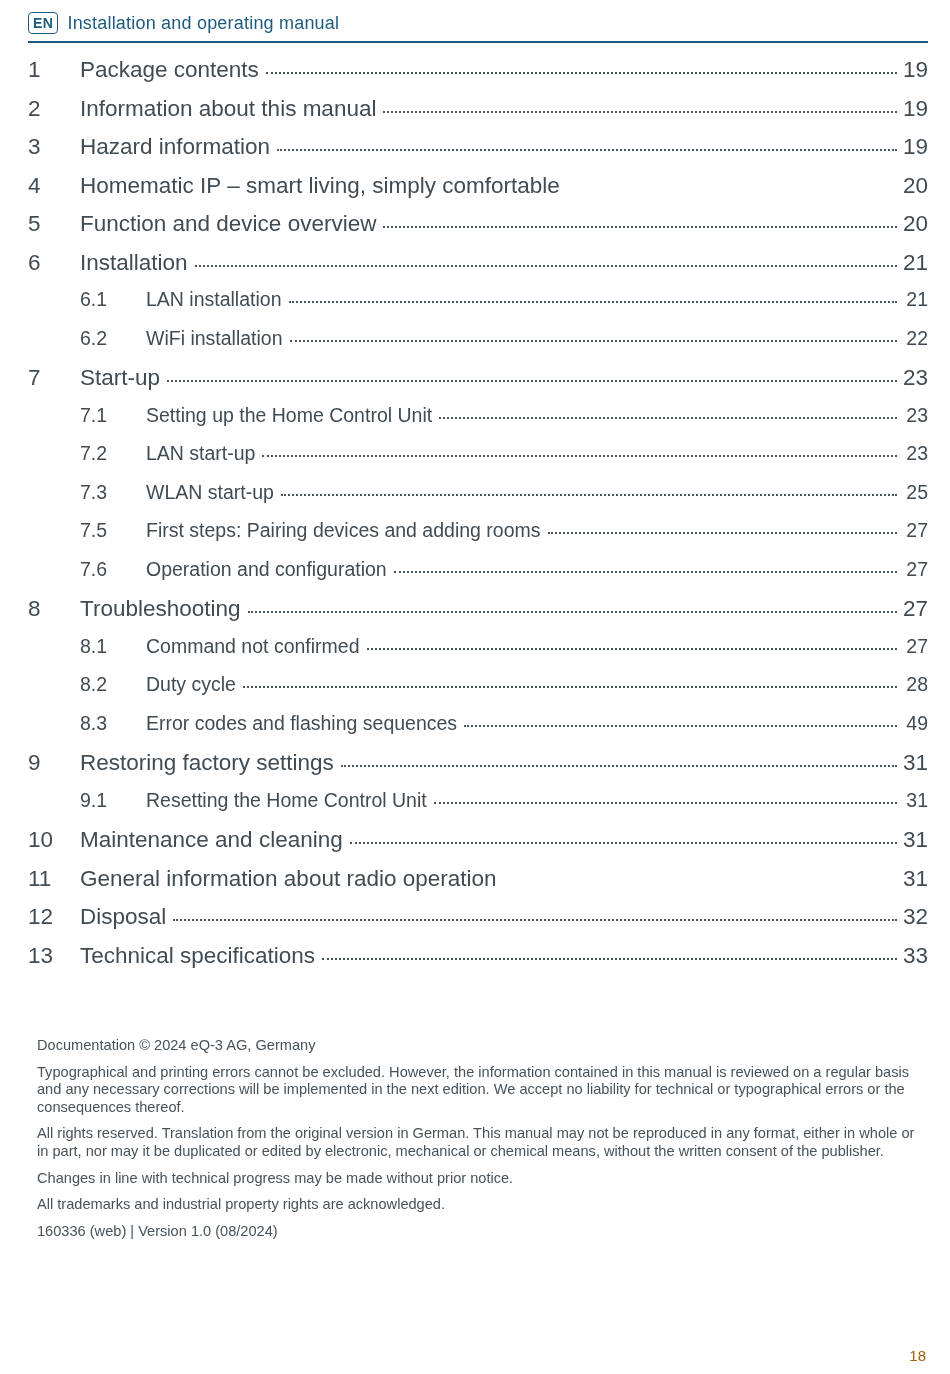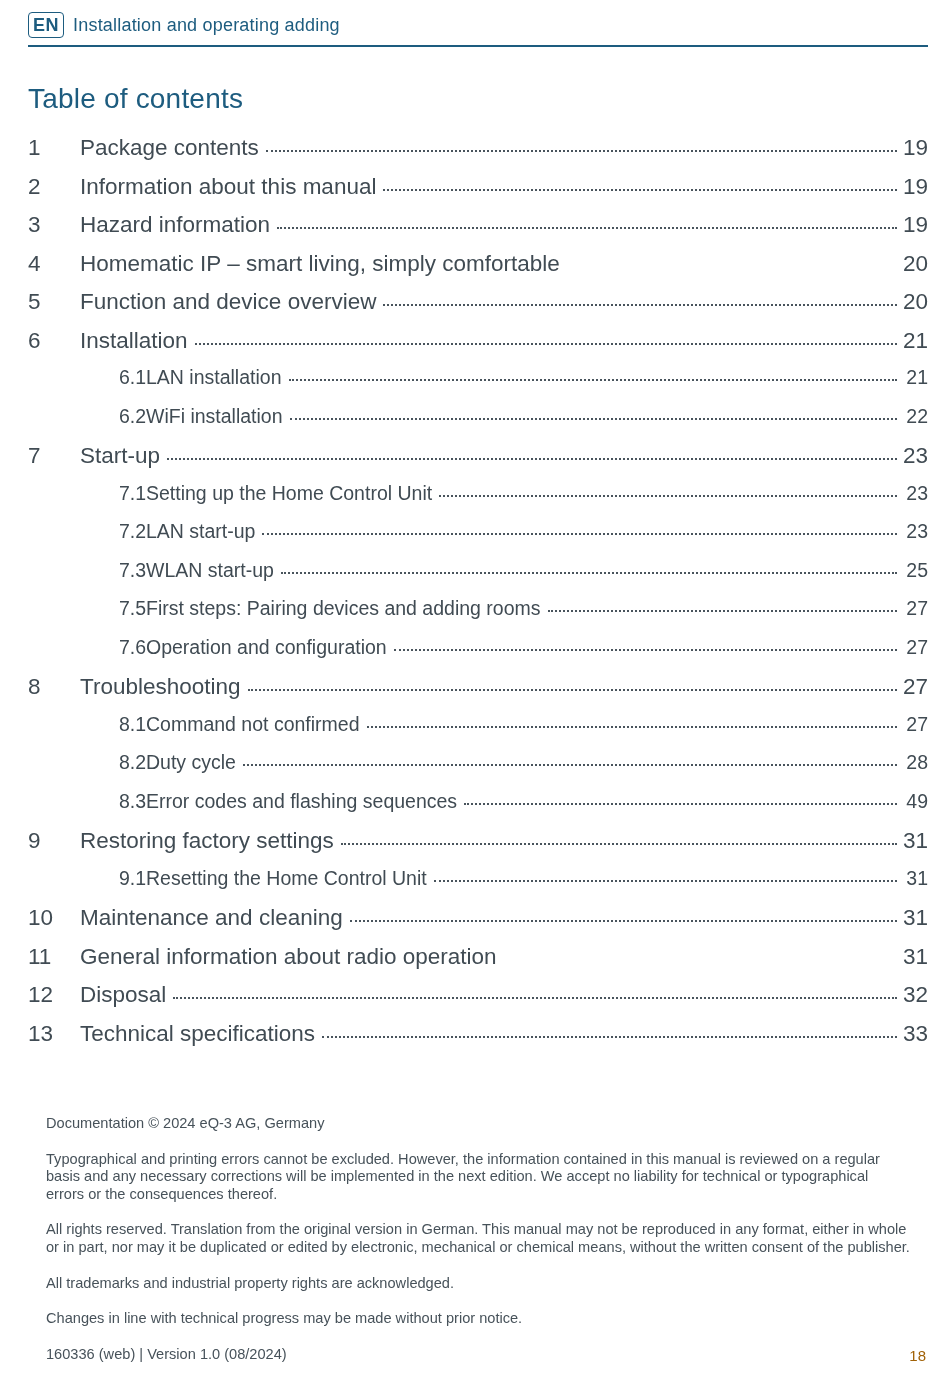--- a/index.html
+++ b/index.html
@@ -6,21 +6,21 @@
   .page{
     width:950px;height:1374px;box-sizing:border-box;
     padding:10px 22px 0 28px;position:relative;
     font-family:"Liberation Sans",sans-serif;
     color:#404b53;background:#ffffff;overflow:hidden;
   }
   
   .hdr{display:flex;align-items:center;gap:9px;color:#1d5c7f;padding-top:2px;}
   .lang-badge{
     border:1.6px solid #1d5c7f;border-radius:4px;
-    font-size:18px;font-weight:bold;line-height:1;
+    font-size:14px;font-weight:bold;line-height:1;
     padding:3px 4px;letter-spacing:.5px;
   }
   .hdr-title{font-size:18px;letter-spacing:.2px;}
   .hdr-rule{border:none;border-top:2px solid #1d5c7f;margin:7px 0 0 0;}
   
   .page-title{
     color:#1d5c7f;font-size:28px;font-weight:normal;
     margin:36px 0 20px 0;letter-spacing:.2px;
   }
   
@@ -30,41 +30,40 @@
   .toc-row .leader{
     flex:1 1 auto;min-width:18px;
     border-bottom:2px dotted #49545c;
     transform:translateY(-3px);margin:0 5px 0 7px;
   }
   .toc-row.no-dots .leader{border-bottom:none;}
   .toc-row .pg{flex:0 0 auto;white-space:nowrap;text-align:right;min-width:26px;}
   .level-1{font-size:22.5px;}
   .level-1 .num{width:52px;}
   .level-2{font-size:19.5px;padding-left:52px;}
-  .level-2 .num{width:66px;text-align:right;}
+  .level-2 .num{width:66px;}
   
   .footer{margin-top:56px;font-size:14.6px;line-height:17.6px;color:#47525a;max-width:900px;}
-  .footer p{margin:18px;}
+  .footer p{margin:9px;}
   .page-number{
     position:absolute;right:24px;bottom:10px;
     font-size:15px;color:#a16207;
   }
 </style>
 </head>
 <body>
 
 <div class="page">
 
   <header class="hdr">
     <span class="lang-badge">EN</span>
-    <span class="hdr-title">Installation and operating adding</span>
+    <span class="hdr-title">Installation and operating manual</span>
   </header>
   <hr class="hdr-rule">
 
-  <h1 class="page-title">Table of contents</h1>
 
   <nav class="toc">
 
     <div class="toc-row level-1">
       <span class="num">1</span>
       <span class="label">Package contents</span>
       <span class="leader"></span>
       <span class="pg">19</span>
     </div>
 
@@ -229,20 +228,20 @@
       <span class="leader"></span>
       <span class="pg">33</span>
     </div>
 
   </nav>
 
   <footer class="footer">
     <p>Documentation © 2024 eQ-3 AG, Germany</p>
     <p>Typographical and printing errors cannot be excluded. However, the information contained in this manual is reviewed on a regular basis and any necessary corrections will be implemented in the next edition. We accept no liability for technical or typographical errors or the consequences thereof.</p>
     <p>All rights reserved. Translation from the original version in German. This manual may not be reproduced in any format, either in whole or in part, nor may it be duplicated or edited by electronic, mechanical or chemical means, without the written consent of the publisher.</p>
+    <p>Changes in line with technical progress may be made without prior notice.</p>
     <p>All trademarks and industrial property rights are acknowledged.</p>
-    <p>Changes in line with technical progress may be made without prior notice.</p>
     <p>160336 (web) | Version 1.0 (08/2024)</p>
   </footer>
 
   <div class="page-number">18</div>
 
 </div>
 
 </body></html>

